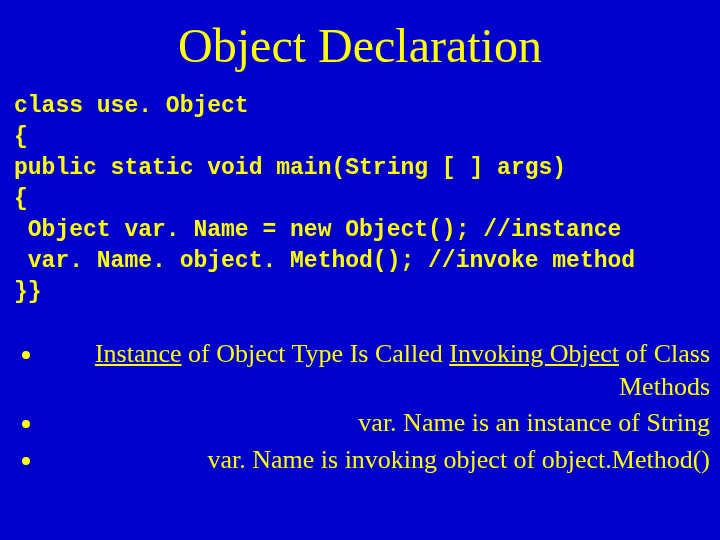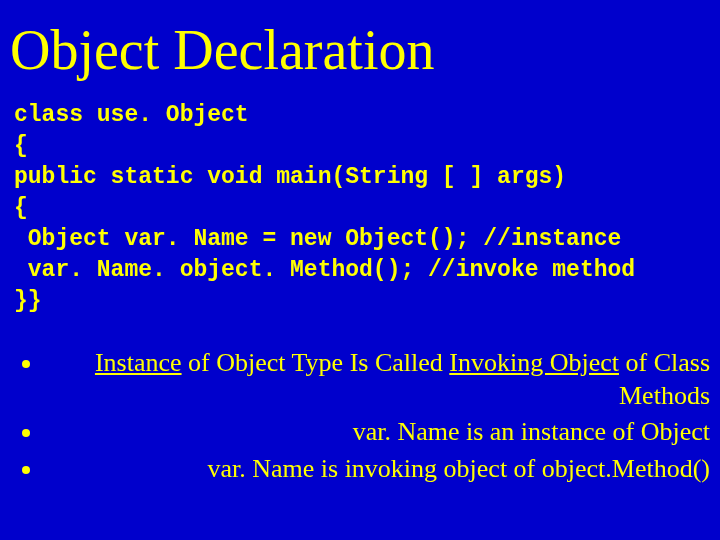--- a/index.html
+++ b/index.html
@@ -12,22 +12,22 @@
     color: #ffff00;
     overflow: hidden;
   }
   .slide {
     box-sizing: border-box;
     width: 720px;
     height: 540px;
     padding: 10px 10px 10px 10px;
   }
   .title {
-    text-align: left;
-    font-size: 56px;
+    text-align: center;
+    font-size: 48px;
     font-weight: normal;
     margin: 8px 0 18px 0;
   }
   .code {
     font-family: "Courier New", Courier, monospace;
     font-weight: bold;
     font-size: 23px;
     line-height: 1.35;
     white-space: pre;
     margin: 8px 0 30px 4px;
@@ -57,17 +57,17 @@
 <span>public static void main(String [ ] args)</span>
 <span>{</span>
 <span> Object var. Name = new Object(); //instance</span>
 <span> var. Name. object. Method(); //invoke method</span>
 <span>}}</span></div>
 
   <ul class="bullets">
     <li>
       <span class="u">Instance</span><span> of Object Type Is Called </span><span class="u">Invoking Object</span><span> of Class Methods</span>
     </li>
-    <li>var. Name is an instance of Object</li>
+    <li>var. Name is an instance of String</li>
     <li>var. Name is invoking object of object.Method()</li>
   </ul>
 
 </div>
 
 </body></html>

